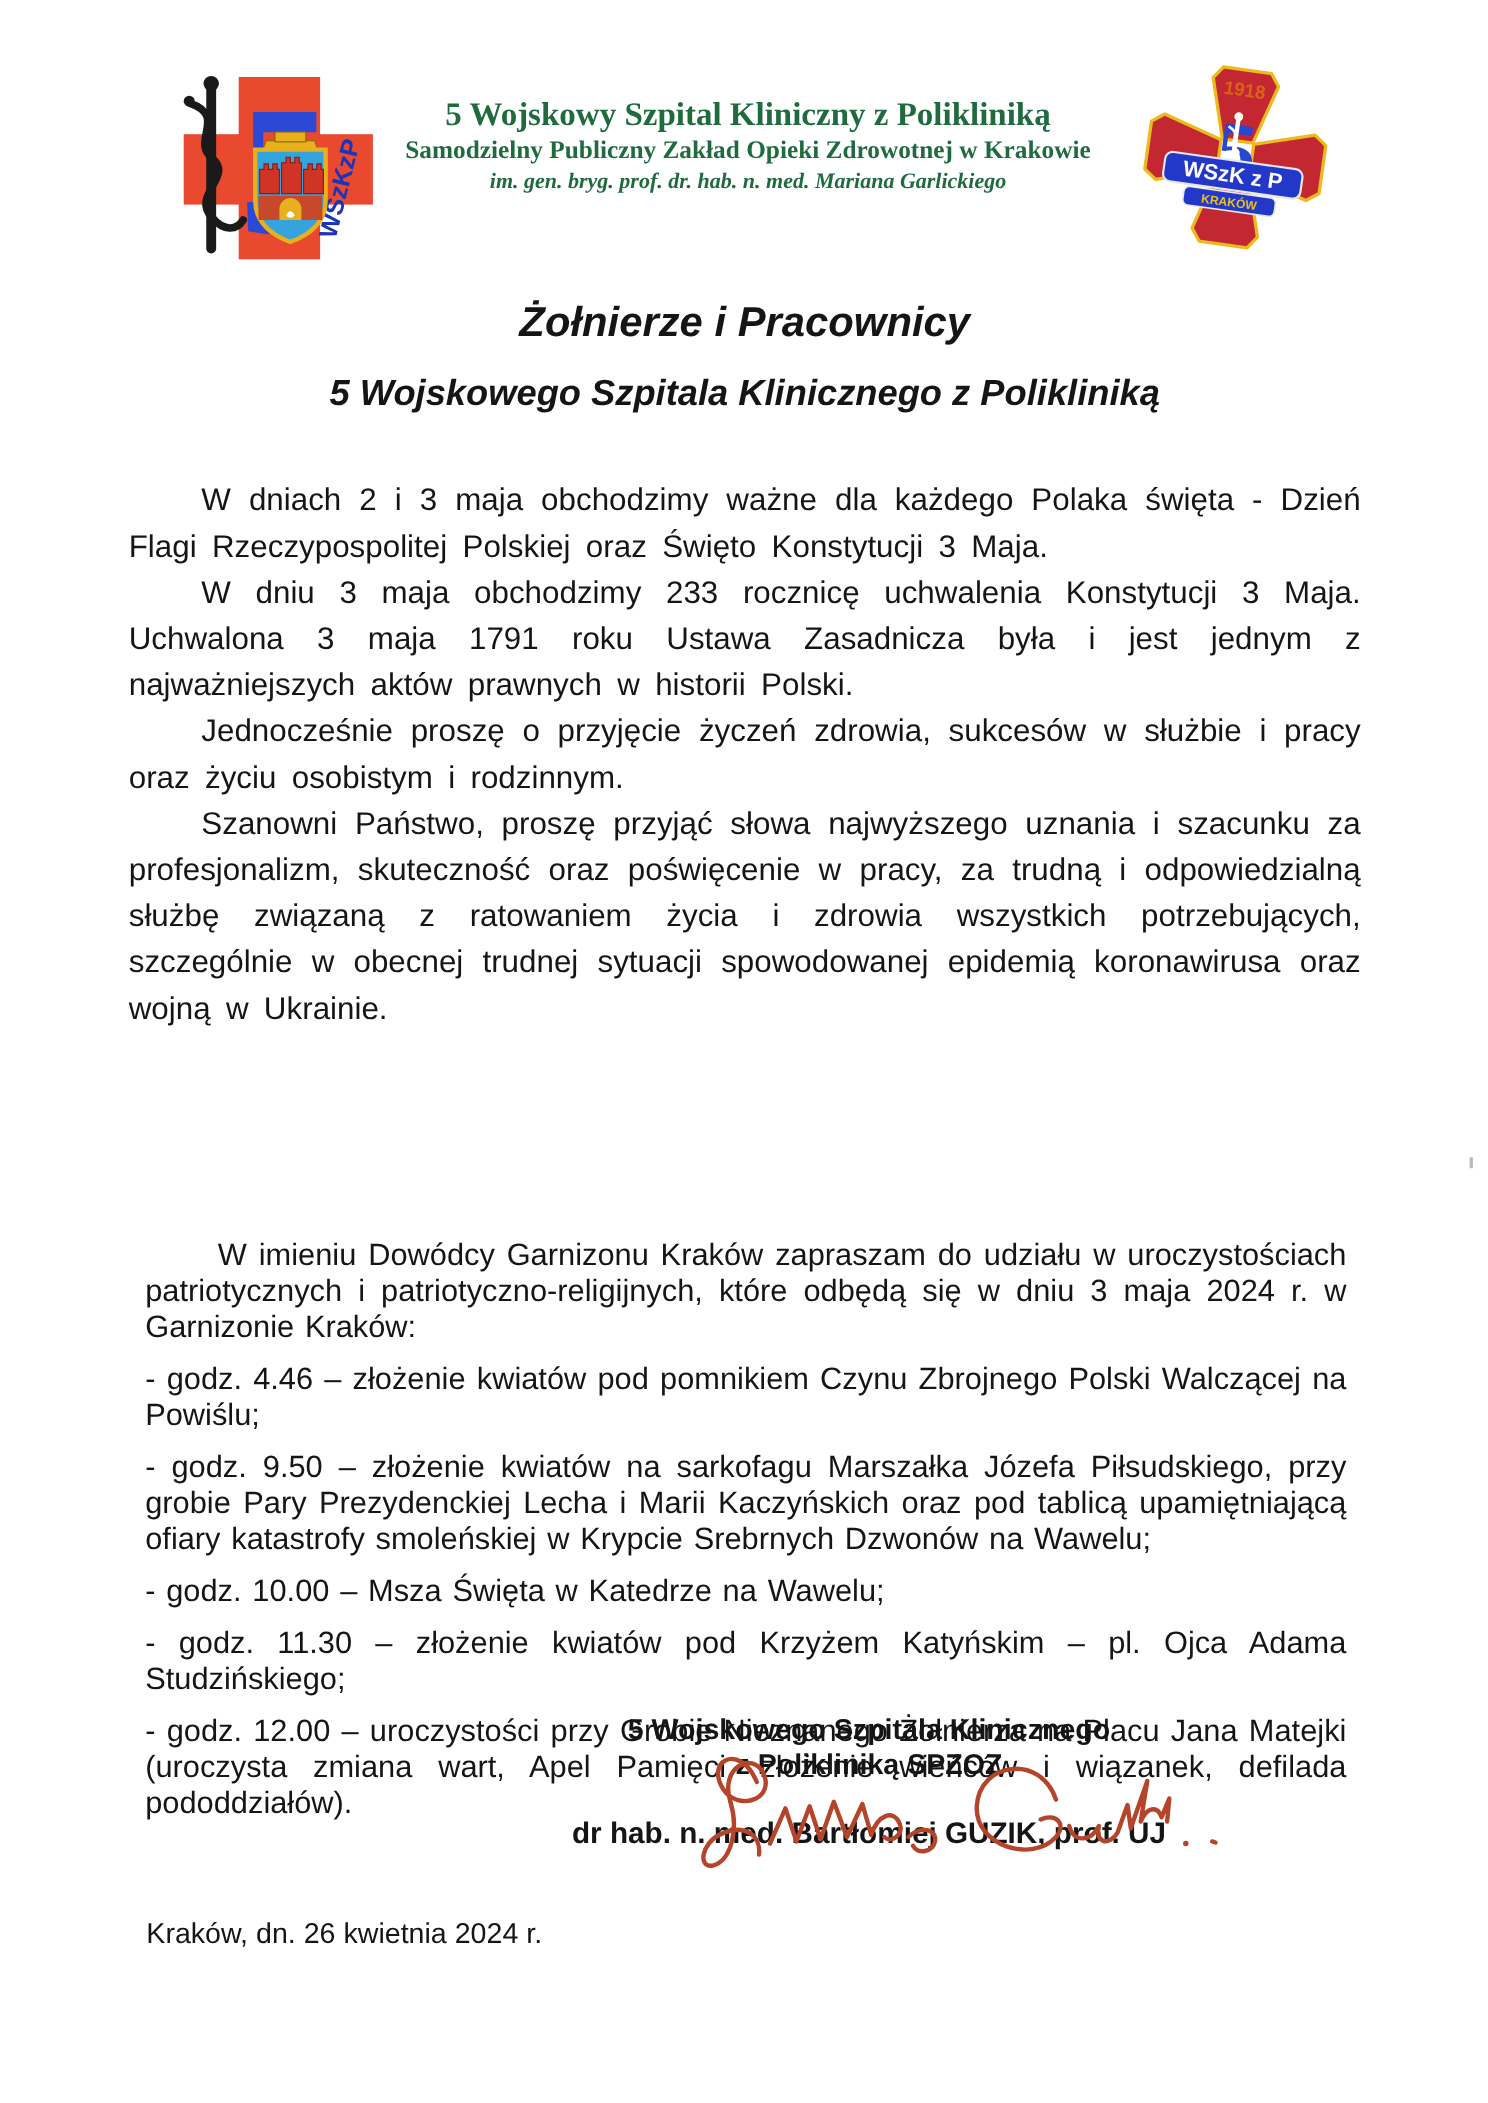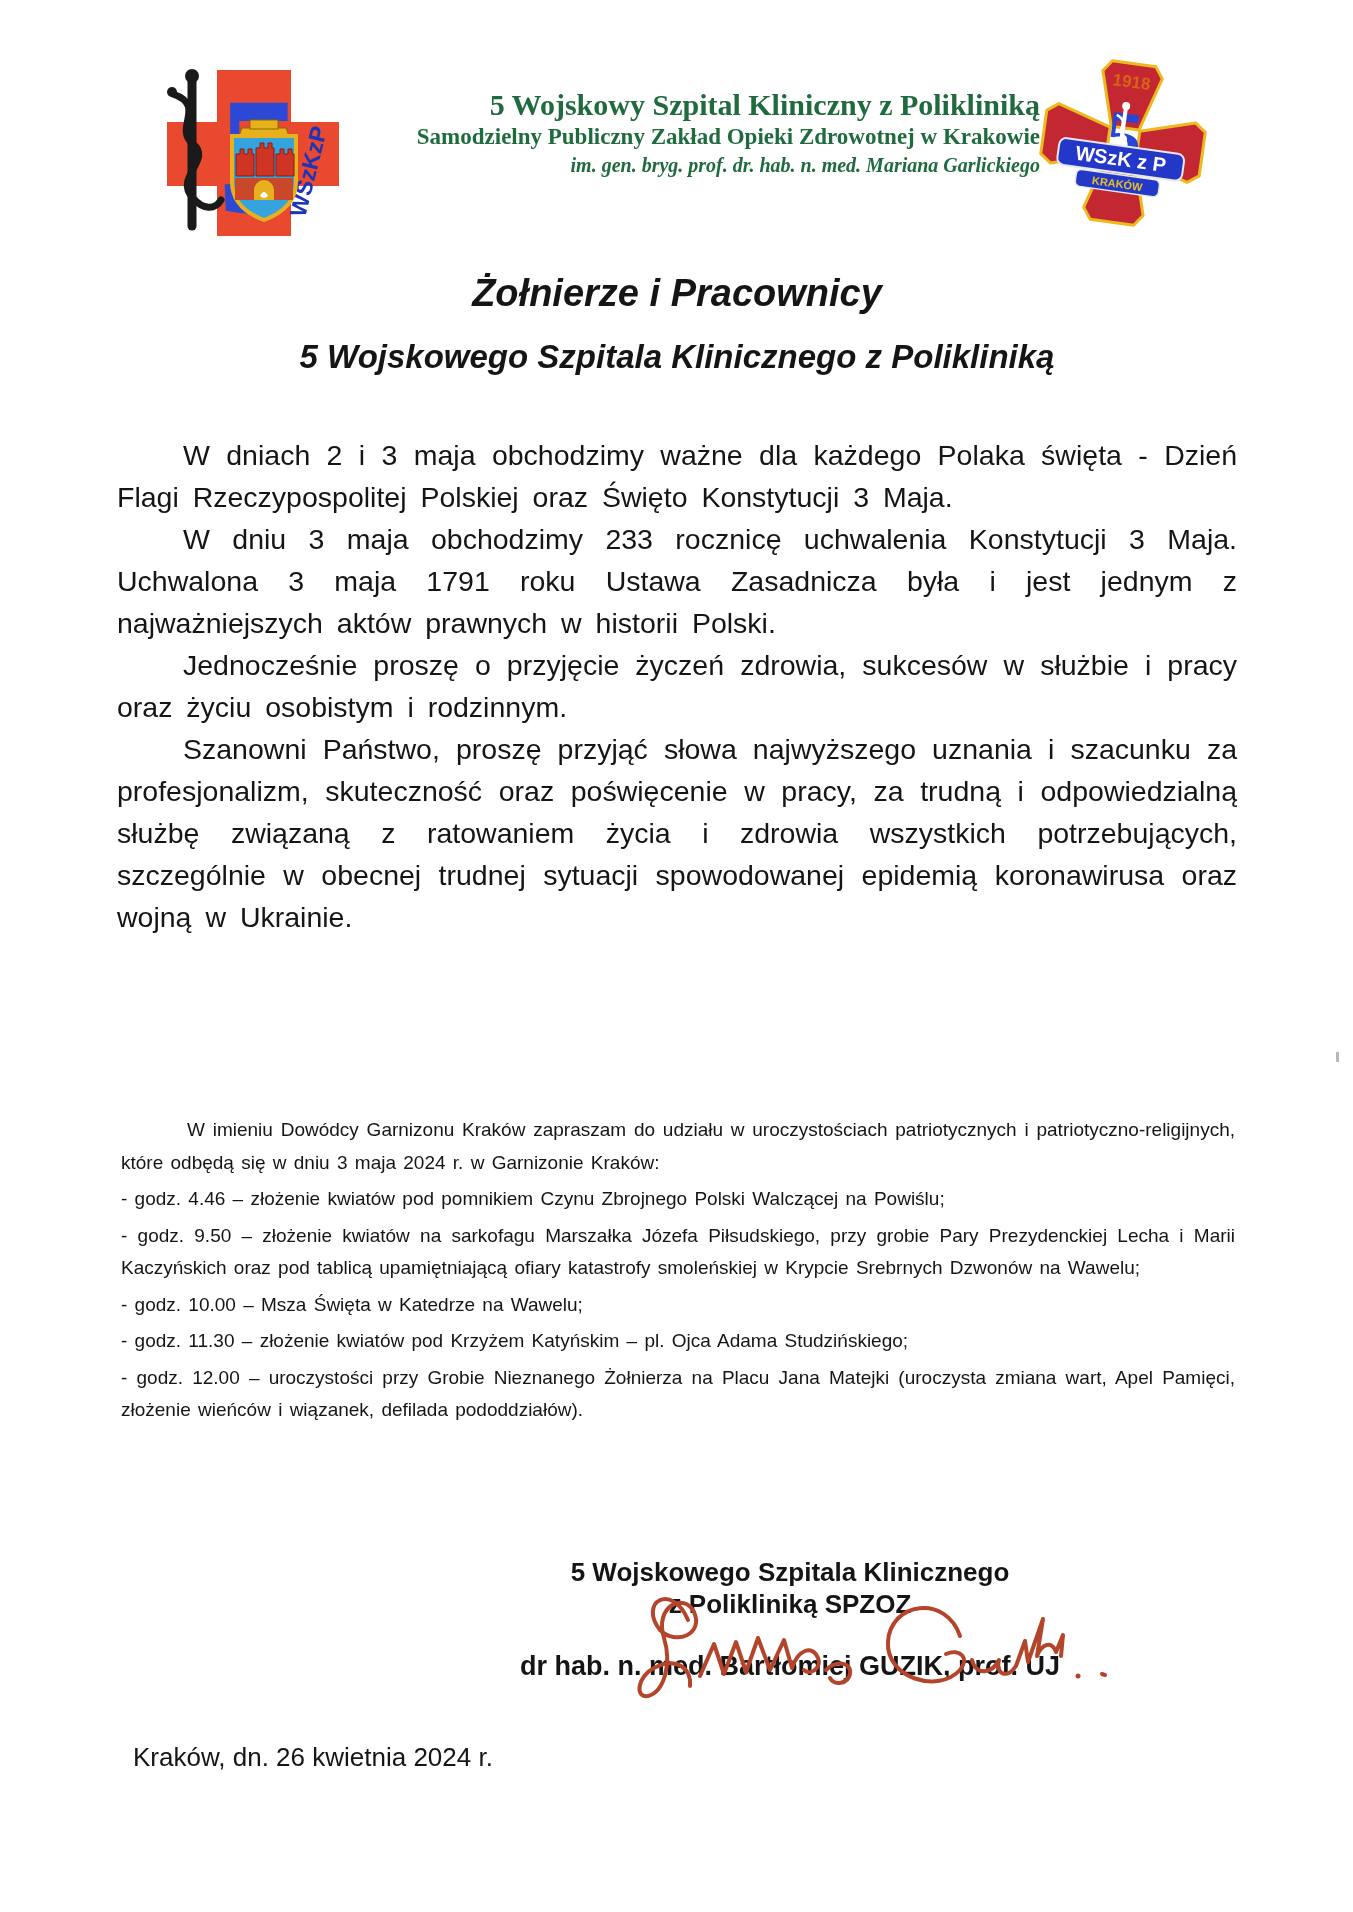--- a/index.html
+++ b/index.html
@@ -10,21 +10,21 @@
     background:#ffffff;
     font-family:"Liberation Sans",sans-serif;
     color:#151515;
     overflow:hidden;
   }
   
   .logo-left{position:absolute;left:155px;top:60px;width:190px;height:176px;}
   .emblem-right{position:absolute;left:1028px;top:54px;width:190px;height:178px;}
   .header-block{
     position:absolute;left:320px;top:88px;width:720px;
-    text-align:right;color:#1f6b3e;
+    text-align:center;color:#1f6b3e;
     font-family:"Liberation Serif",serif;
   }
   .header-title{font-size:30px;font-weight:bold;line-height:34px;}
   .header-subtitle{font-size:23px;font-weight:bold;line-height:29px;}
   .header-patron{font-size:20px;font-weight:bold;font-style:italic;line-height:29px;}
   
   .salutation-1{
     position:absolute;left:117px;top:272px;width:1120px;
     text-align:center;font-size:38px;font-weight:bold;font-style:italic;
   }
@@ -33,21 +33,21 @@
     text-align:center;font-size:33px;font-weight:bold;font-style:italic;
   }
   
   .body-text{position:absolute;left:117px;top:434px;width:1120px;}
   .body-text p{
     margin:0;font-size:28.5px;line-height:42px;
     text-align:justify;text-indent:66px;word-spacing:6px;
   }
   .invitation{position:absolute;left:117px;top:1110px;width:1122px;}
   .invitation p{
-    margin:4px;font-size:19px;line-height:32.5px;
+    margin:15px;font-size:28px;line-height:32.5px;
     text-align:justify;word-spacing:2px;
   }
   .invitation p.intro{text-indent:66px;}
   
   .sig-block{
     position:absolute;left:440px;top:1556px;width:700px;
     text-align:center;font-weight:bold;
   }
   .sig-title{font-size:26px;line-height:32px;}
   .sig-org{font-size:26px;line-height:32px;}

